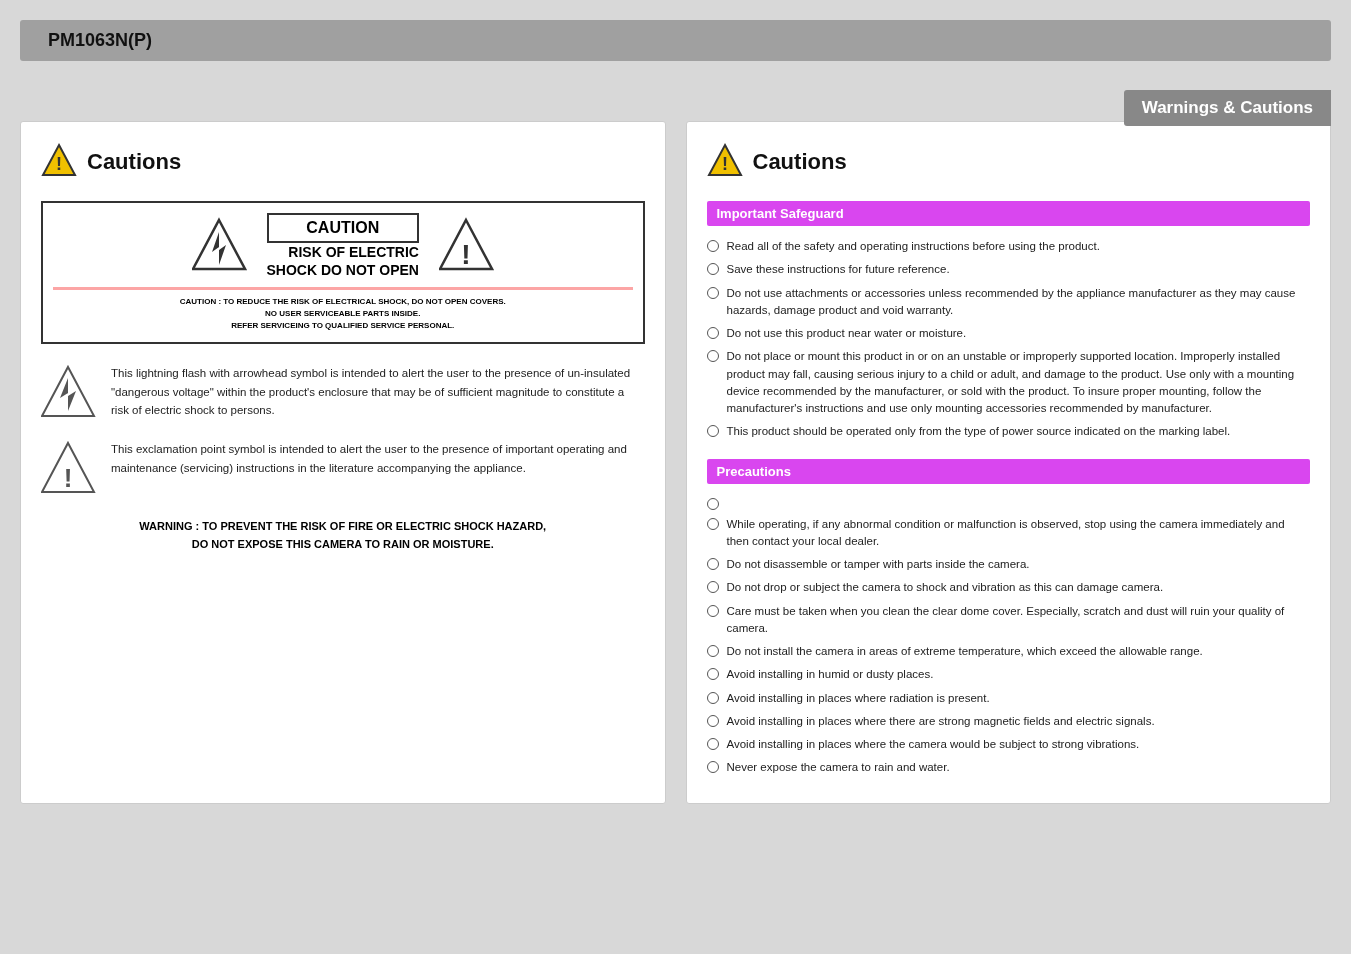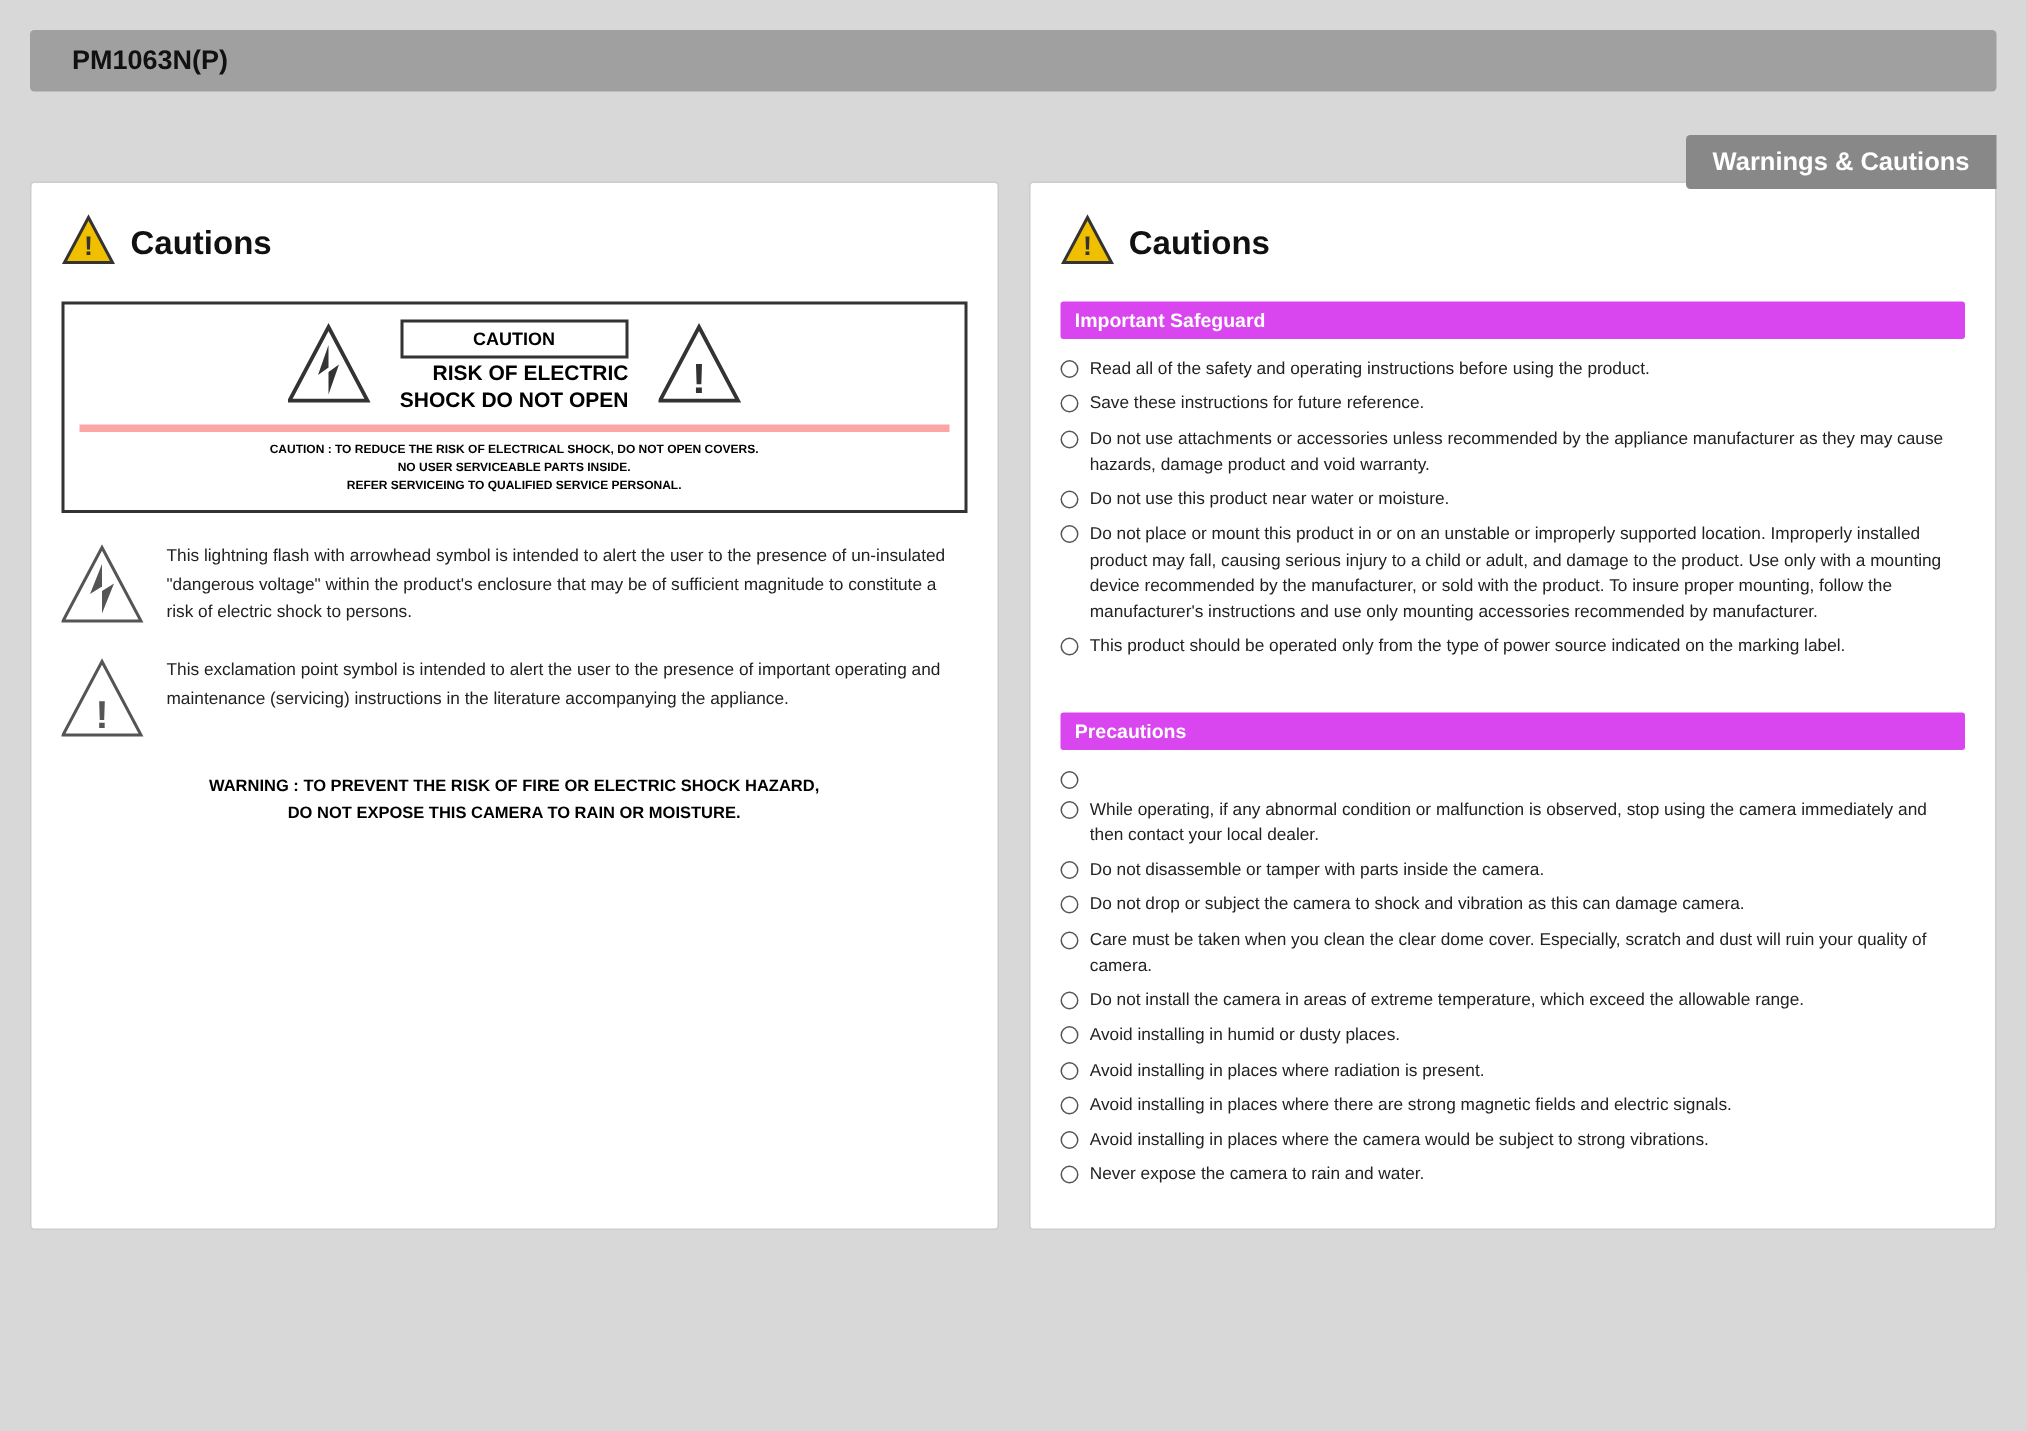--- a/index.html
+++ b/index.html
@@ -83,35 +83,35 @@
       display: flex;
       align-items: center;
       gap: 20px;
       margin-bottom: 8px;
     }
     .caution-label {
       background: #fff;
       border: 2px solid #333;
       padding: 4px 10px;
       font-weight: bold;
-      font-size: 12px;
+      font-size: 16px;
       text-align: center;
     }
     .caution-sub {
       font-size: 14px;
       font-weight: bold;
       text-align: right;
       line-height: 1.3;
     }
     .caution-footer {
       font-size: 8px;
       font-weight: bold;
       text-align: center;
       line-height: 1.5;
-      border-top: 5px solid #fca5a5;
+      border-top: 3px solid #fca5a5;
       padding-top: 6px;
       width: 100%;
     }
     
     .symbol-desc {
       display: flex;
       align-items: flex-start;
       gap: 15px;
       margin-bottom: 18px;
     }
@@ -139,21 +139,21 @@
     .list-item {
       display: flex;
       align-items: flex-start;
       gap: 8px;
       margin-bottom: 6px;
       font-size: 11.5px;
       line-height: 1.5;
       color: #222;
     }
     .precautions-section {
-      margin-top: 34px;
+      margin-top: 18px;
     }
     
     .circle-bullet {
       display: inline-block;
       width: 12px;
       height: 12px;
       border: 1.5px solid #555;
       border-radius: 50%;
       flex-shrink: 0;
       margin-top: 2px;

